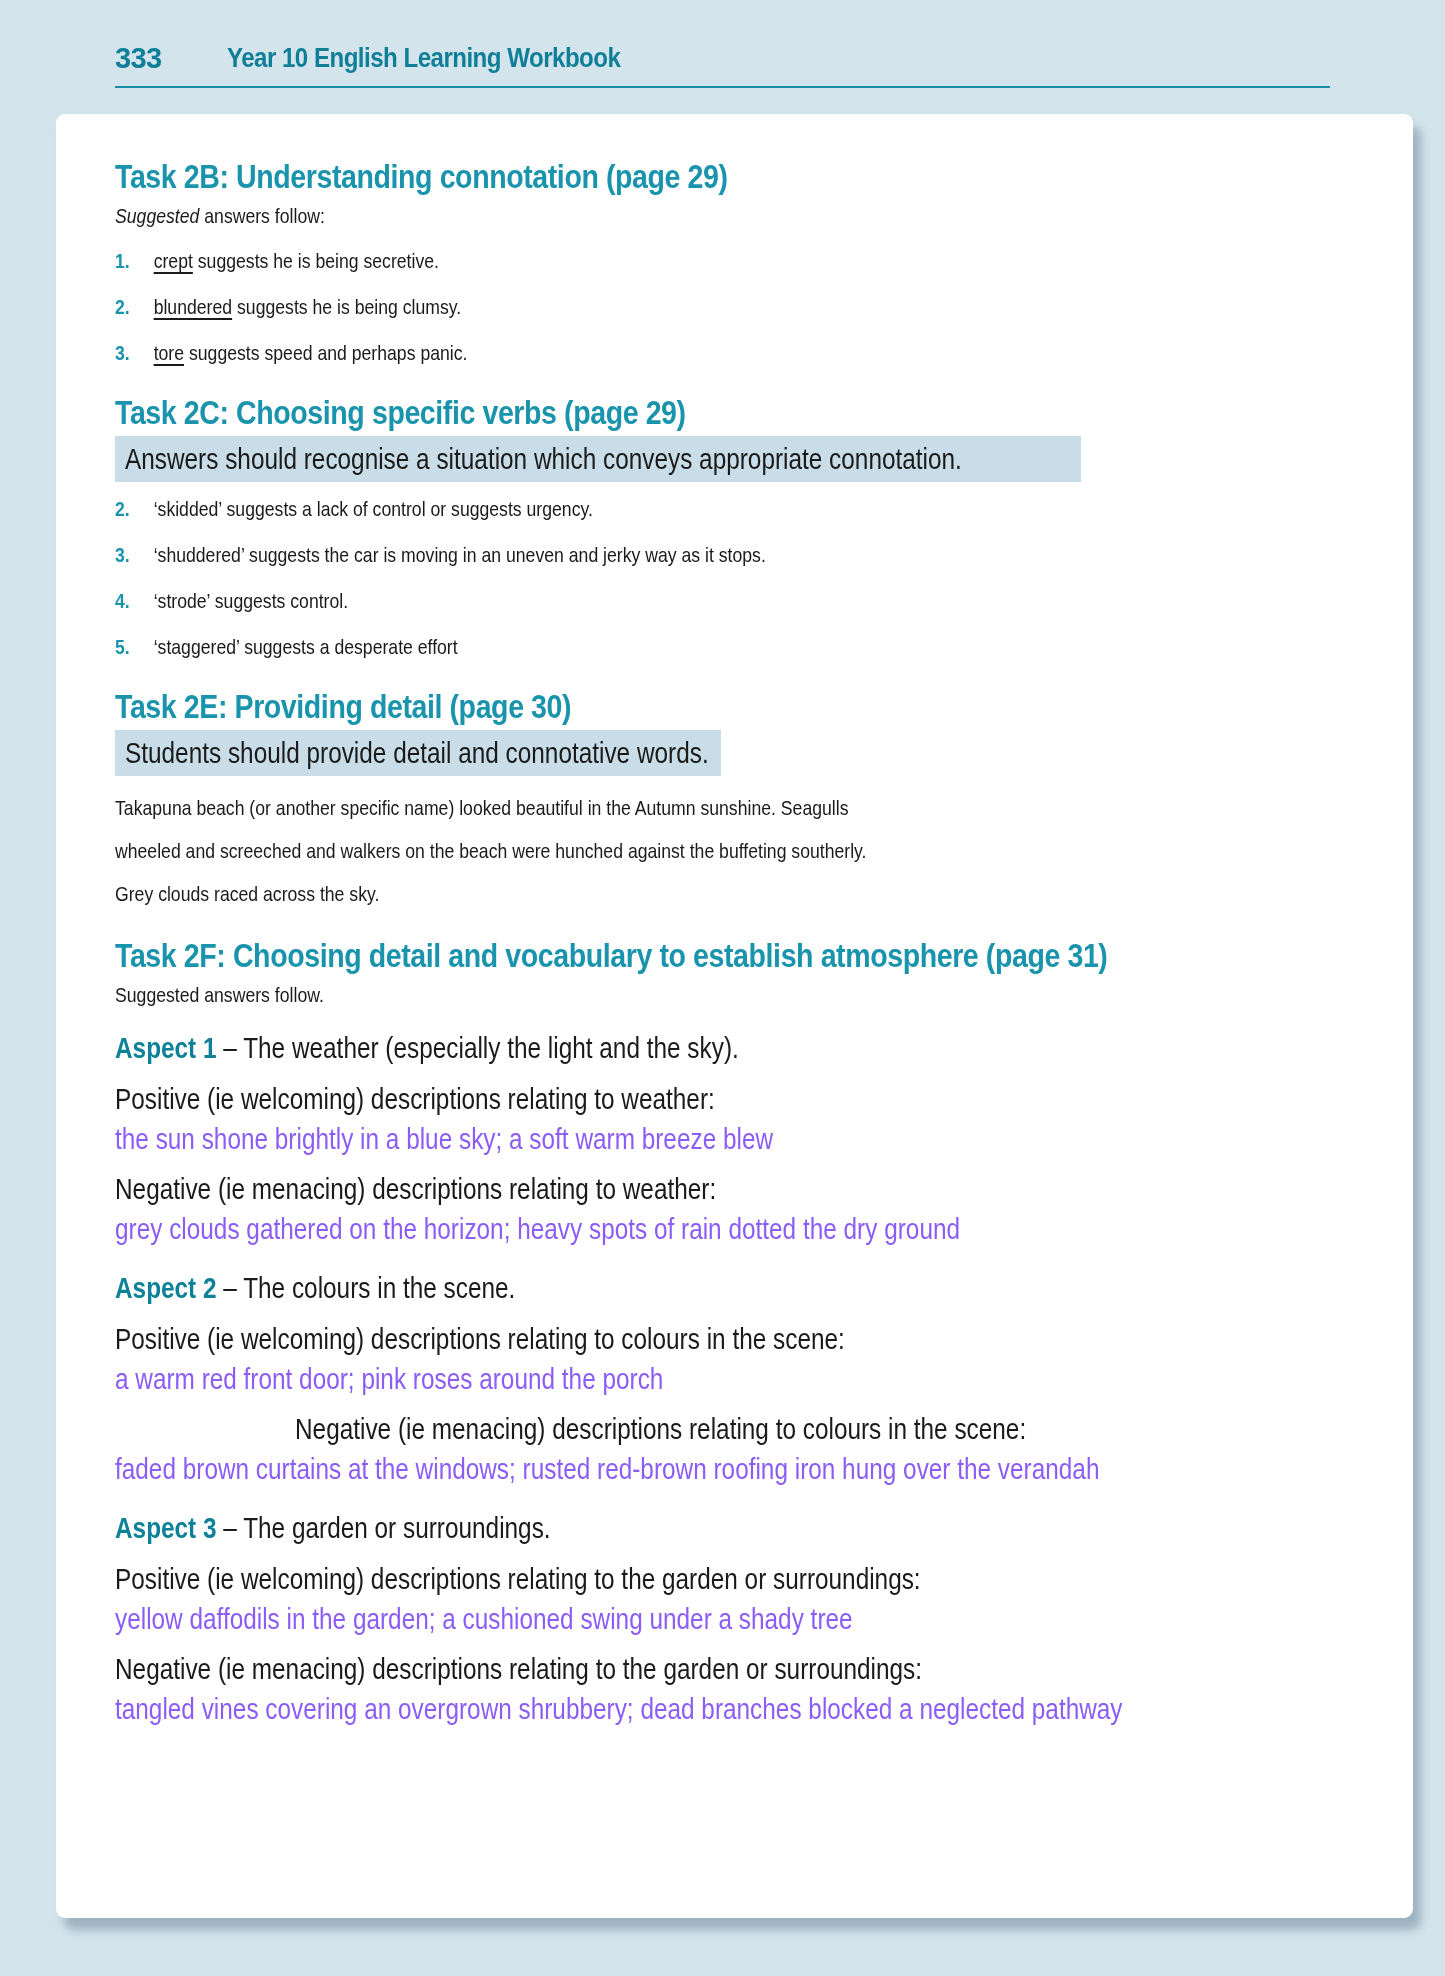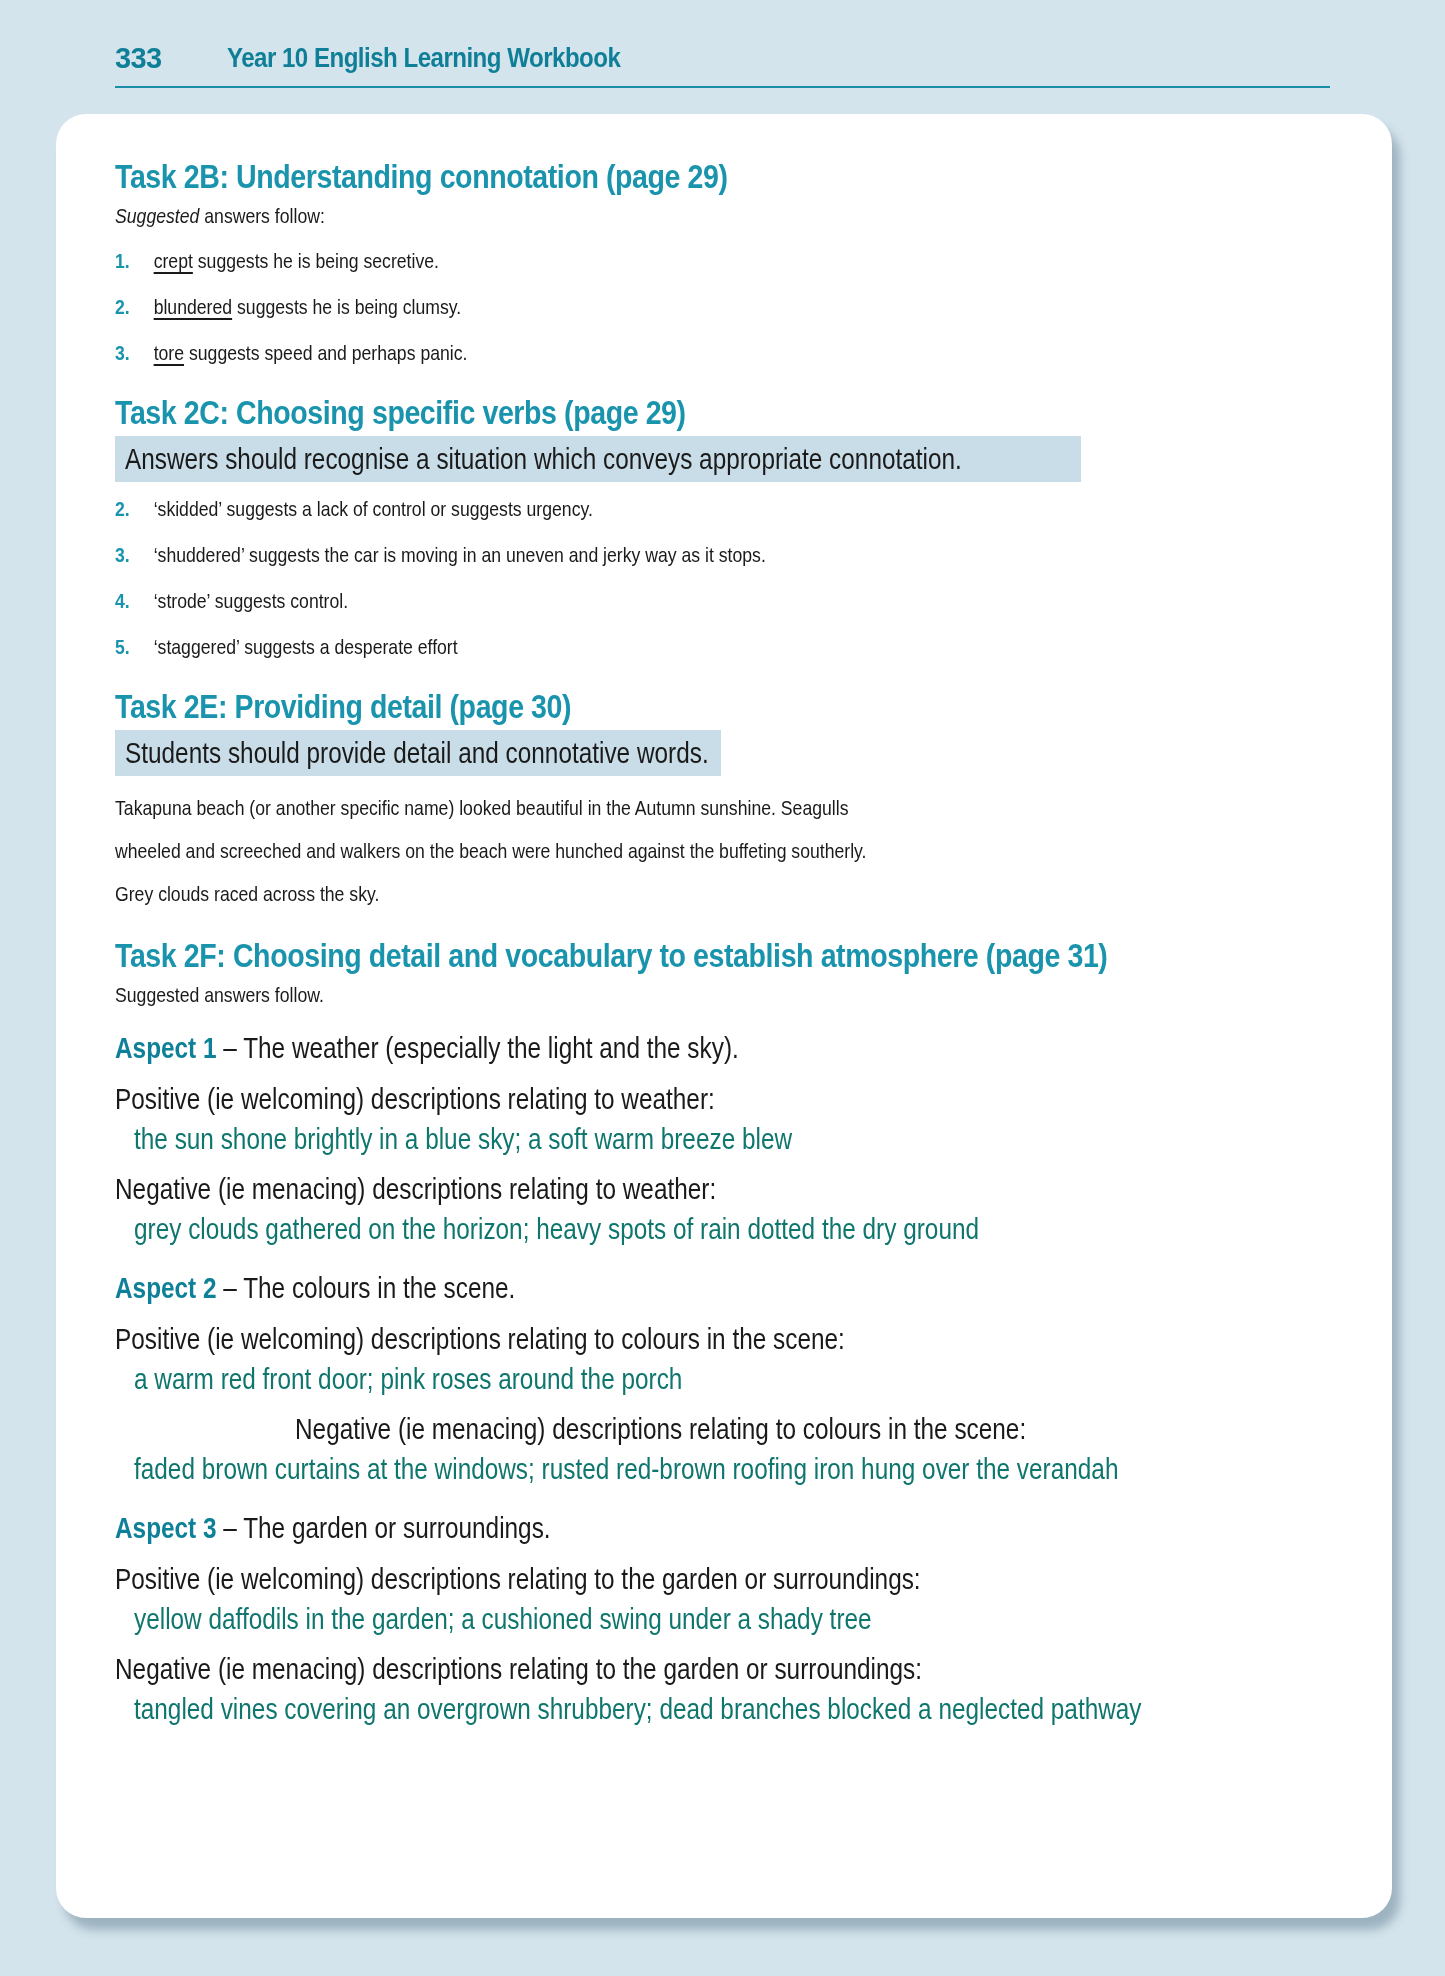--- a/index.html
+++ b/index.html
@@ -40,22 +40,23 @@
     transform-origin: left center;
     white-space: nowrap;
   }
   .card {
     position: absolute;
     left: 56px;
     top: 114px;
     width: 1336px;
     height: 1804px;
     background: #ffffff;
-    border-radius: 30px;
+    border-radius: 9px;
     box-shadow: 8px 12px 10px rgba(90, 120, 140, 0.45);
+    padding-left: 21px;
   }
   .content {
     position: absolute;
     left: 59px;
     top: 40px;
     width: 1230px;
   }
   .condensed {
     display: inline-block;
     transform: scaleX(0.84);
@@ -112,25 +113,24 @@
     display: block;
     transform: scaleX(0.84);
     transform-origin: left center;
     white-space: nowrap;
   }
   .aspect-label {
     color: #0e8199;
     font-weight: bold;
   }
   .answer {
-    color: #0f766e;
+    color: #8b5cf6;
     font-size: 29px;
     height: 46px;
     line-height: 40px;
-    margin-left: 19px;
   }
   .prompt {
     font-size: 29px;
     height: 40px;
     line-height: 40px;
     margin-top: 8px;
   }
   .aspect-line {
     font-size: 29px;
     height: 46px;

